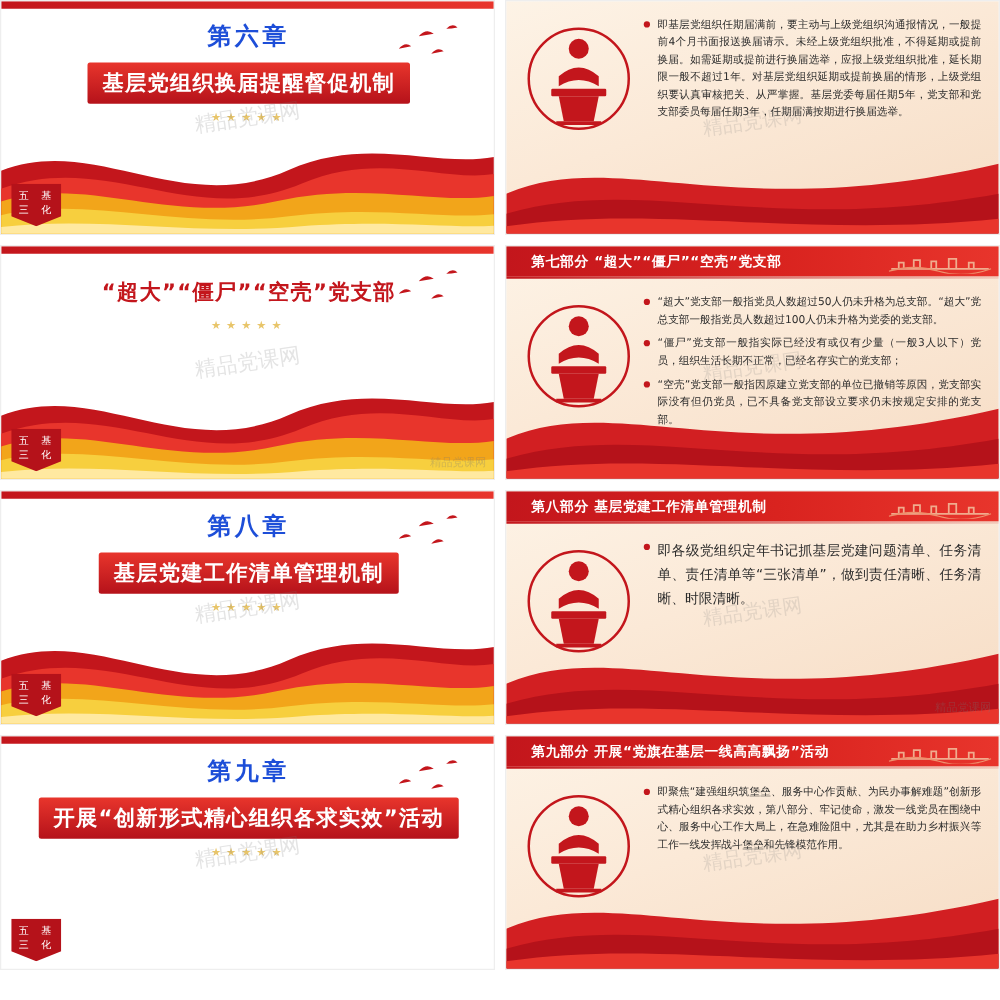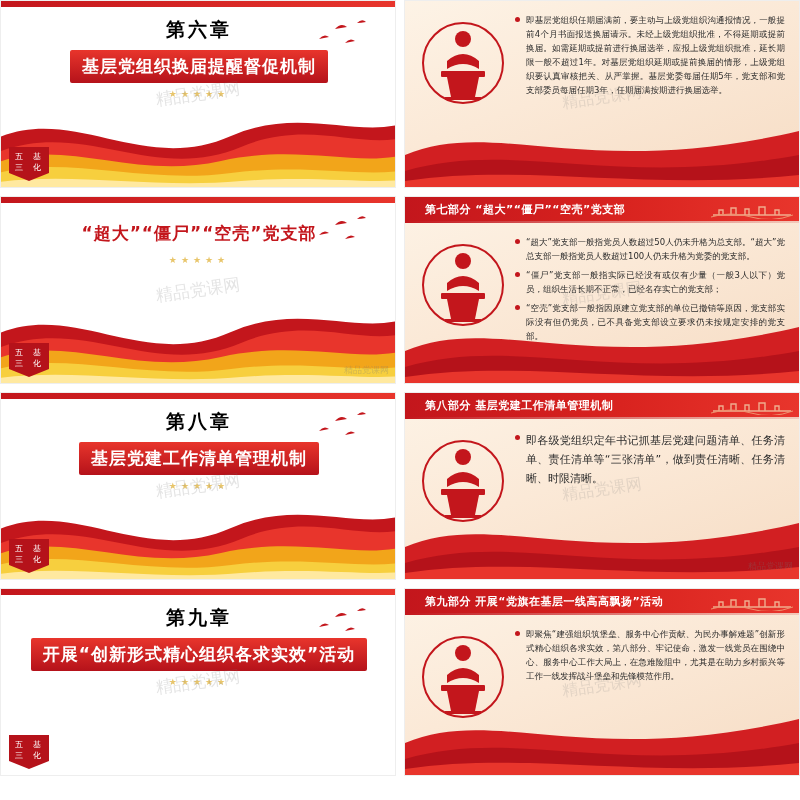--- a/index.html
+++ b/index.html
@@ -59,21 +59,21 @@
     position: absolute;
     left: 0;
     top: 14px;
     width: 396px;
     text-align: center;
     z-index: 5;
   }
   .cover .chapter-num {
     font-size: 19px;
     font-weight: bold;
-    color: #000000;
+    color: #1d4ed8;
     letter-spacing: 3px;
     line-height: 28px;
     font-family: "DejaVu Sans", "Liberation Sans", sans-serif;
   }
   .cover .chapter-title {
     margin-top: 7px;
     display: inline-block;
     font-size: 17px;
     font-weight: bold;
     color: #ffffff;

